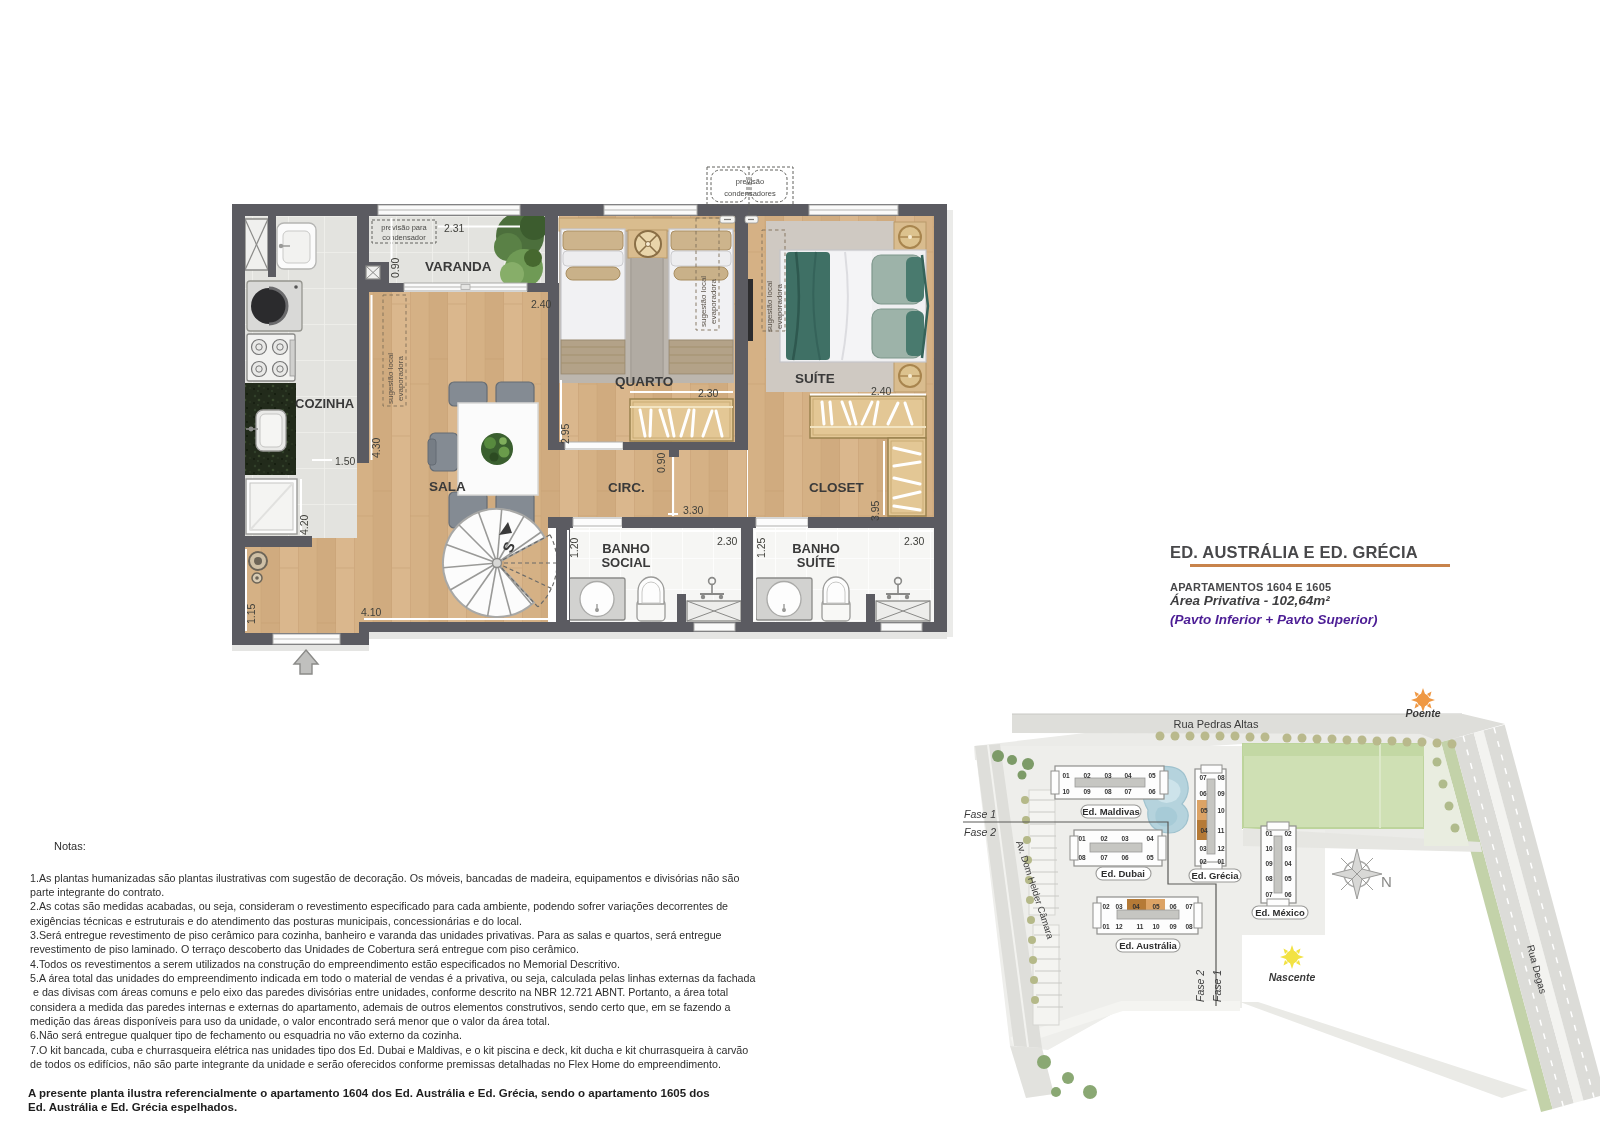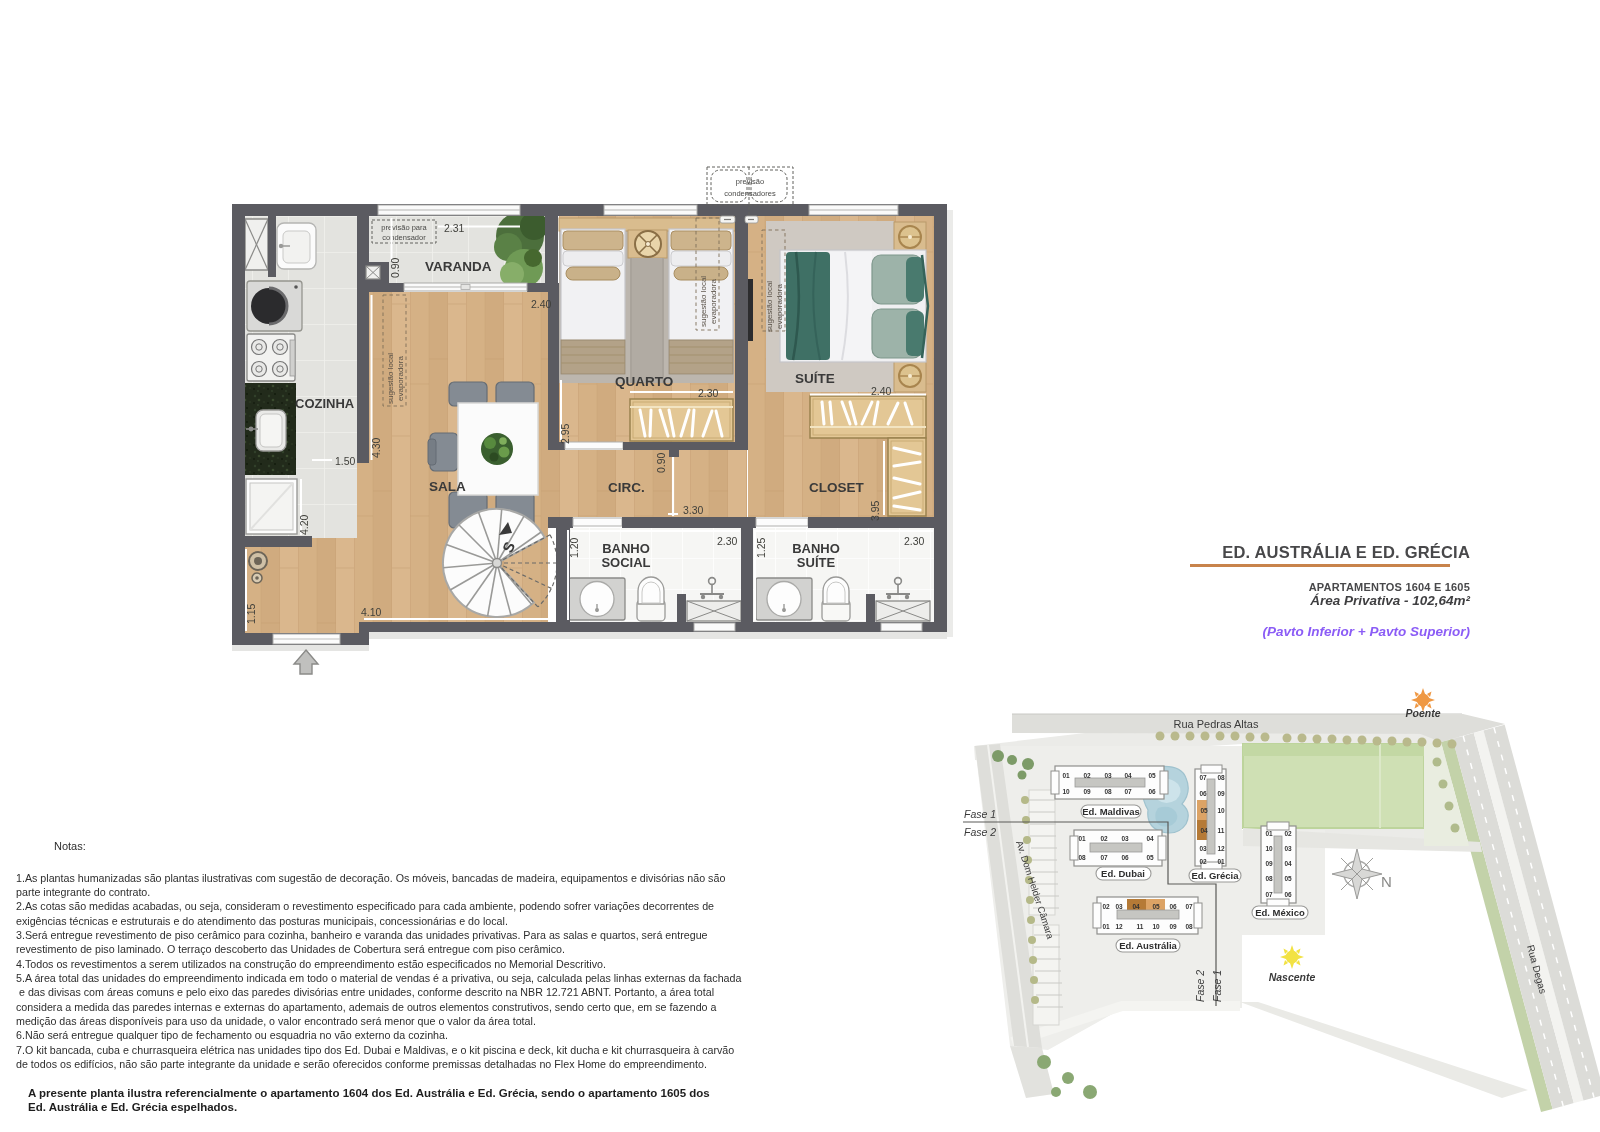--- a/index.html
+++ b/index.html
@@ -763,36 +763,36 @@
 <text x="1292" y="981" font-size="10.5" font-weight="bold" font-style="italic" fill="#3a3a3a" text-anchor="middle">Nascente</text>
 </g>
 
 <text x="1216" y="728" font-size="11" fill="#3a3a3a" text-anchor="middle">Rua Pedras Altas</text>
 
 <text x="0" y="0" font-size="9.5" fill="#3a3a3a" transform="translate(1016 842) rotate(72)">Av. Dom Helder Câmara</text>
 
 <text x="0" y="0" font-size="10" fill="#3a3a3a" transform="translate(1527 946) rotate(75)">Rua Degas</text>
 </svg>
 
-<div class="abs" style="left:1170px;top:543px;width:300px;text-align:right;color:#48484a;">
+<div class="abs" style="left:1170px;top:543px;width:300px;text-align:left;color:#48484a;">
 
   <div style="font-size:16.5px;font-weight:bold;letter-spacing:0.2px;">ED. AUSTRÁLIA E ED. GRÉCIA</div>
 
   <div style="margin:2px auto 0;width:260px;height:2.5px;background:#c8834b;"></div>
 
   <div style="font-size:11px;font-weight:bold;margin-top:14px;letter-spacing:0.2px;">APARTAMENTOS 1604 E 1605</div>
 
   <div style="font-size:13.5px;font-weight:bold;font-style:italic;color:#3f3f41;">Área Privativa - 102,64m²</div>
 
-  <div style="font-size:13.5px;font-weight:bold;font-style:italic;margin-top:16px;color:#8b5cf6;">(Pavto Inferior + Pavto Superior)</div>
+  <div style="font-size:13.5px;font-weight:bold;font-style:italic;margin-top:4px;color:#4c1d95;">(Pavto Inferior + Pavto Superior)</div>
 </div>
 
 <div class="abs" style="left:30px;top:840px;font-size:11px;color:#2e2e2e;margin-left:24px;">Notas:</div>
 
-<div class="abs" style="left:16px;top:870.5px;width:760px;font-size:10.7px;line-height:14.35px;color:#2e2e2e;white-space:nowrap;">
+<div class="abs" style="left:30px;top:870.5px;width:760px;font-size:10.7px;line-height:14.35px;color:#2e2e2e;white-space:nowrap;">
 1.As plantas humanizadas são plantas ilustrativas com sugestão de decoração. Os móveis, bancadas de madeira, equipamentos e divisórias não são<br>
 parte integrante do contrato.<br>
 2.As cotas são medidas acabadas, ou seja, consideram o revestimento especificado para cada ambiente, podendo sofrer variações decorrentes de<br>
 exigências técnicas e estruturais e do atendimento das posturas municipais, concessionárias e do local.<br>
 3.Será entregue revestimento de piso cerâmico para cozinha, banheiro e varanda das unidades privativas. Para as salas e quartos, será entregue<br>
 revestimento de piso laminado. O terraço descoberto das Unidades de Cobertura será entregue com piso cerâmico.<br>
 4.Todos os revestimentos a serem utilizados na construção do empreendimento estão especificados no Memorial Descritivo.<br>
 5.A área total das unidades do empreendimento indicada em todo o material de vendas é a privativa, ou seja, calculada pelas linhas externas da fachada<br>
 &nbsp;e das divisas com áreas comuns e pelo eixo das paredes divisórias entre unidades, conforme descrito na NBR 12.721 ABNT. Portanto, a área total<br>
 considera a medida das paredes internas e externas do apartamento, ademais de outros elementos construtivos, sendo certo que, em se fazendo a<br>

